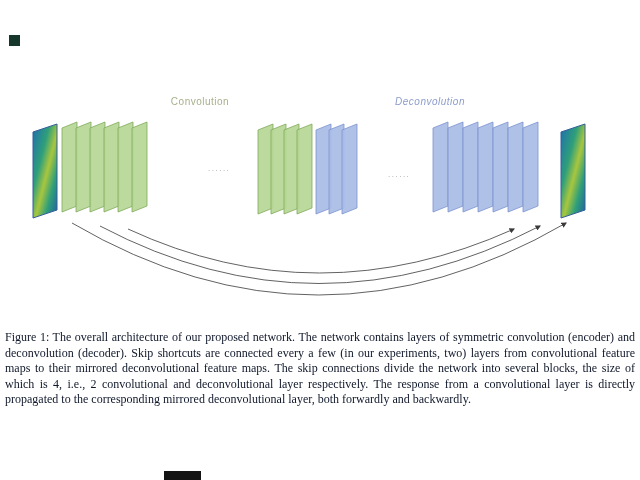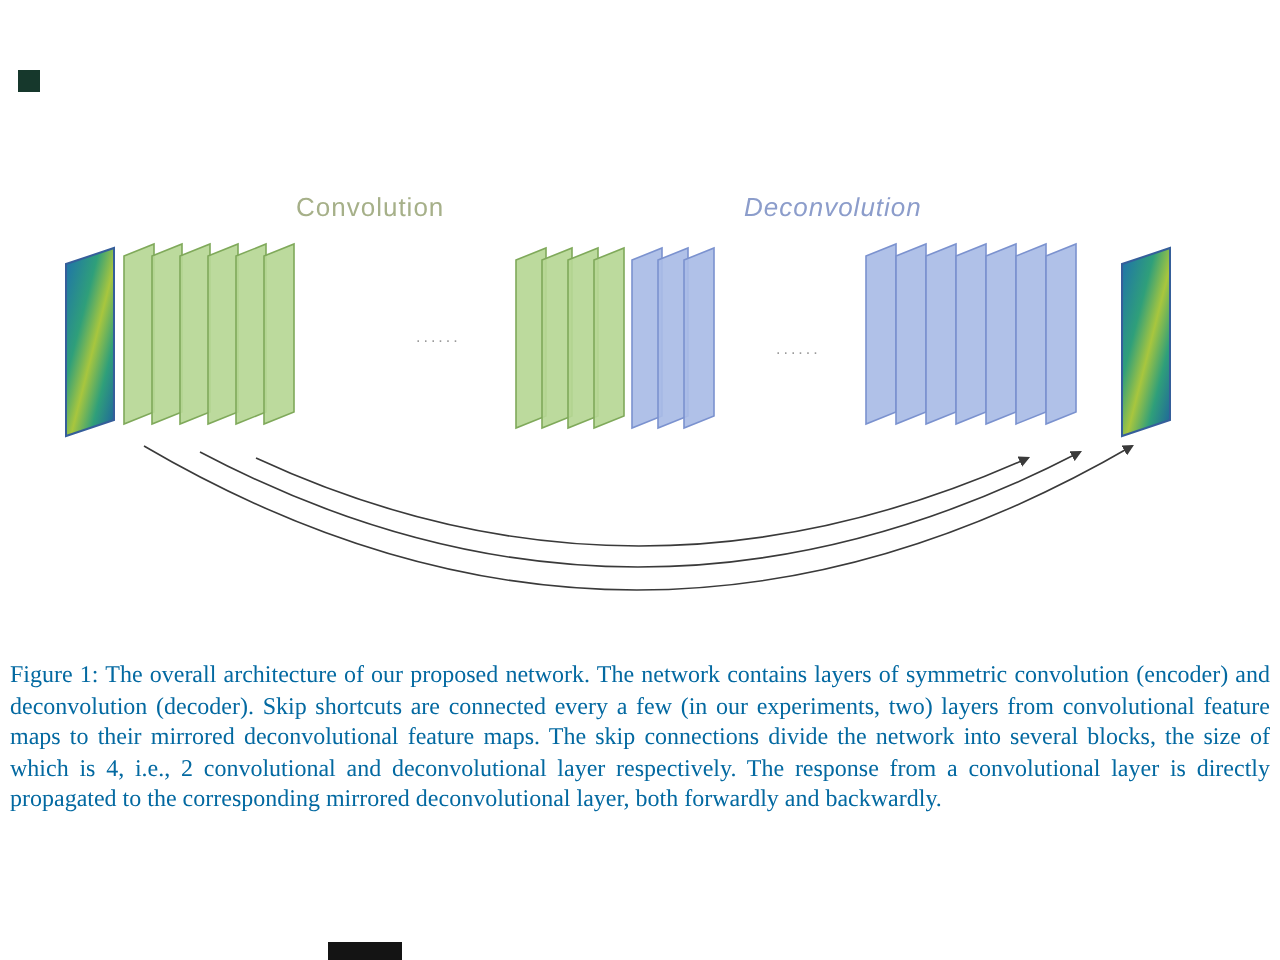--- a/index.html
+++ b/index.html
@@ -6,43 +6,43 @@
     body {
       width: 640px; height: 480px;
       background: #ffffff;
       position: relative;
       overflow: hidden;
       font-family: "Liberation Serif", serif;
     }
     .block-label {
       position: absolute;
       font-family: "Liberation Sans", sans-serif;
-      font-size: 13px;
+      font-size: 10px;
       letter-spacing: 0.5px;
-      text-align: left;
+      text-align: center;
     }
     #conv-label   { left: 148px; top: 96px; width: 104px; }
     #deconv-label { left: 372px; top: 96px; width: 116px; }
     .dots {
       position: absolute;
       font-family: "Liberation Sans", sans-serif;
       font-size: 8px;
       color: #9a9a9a;
       letter-spacing: 1.5px;
     }
     #dots-left  { left: 208px; top: 164px; }
     #dots-right { left: 388px; top: 170px; }
     #diagram-svg { position: absolute; left: 0; top: 95px; }
     #caption {
       position: absolute;
       left: 5px; top: 330px; width: 630px;
       font-size: 12px;
       line-height: 1.3;
       text-align: justify;
-      color: #0369a1;
+      color: #0f172a;
     }
     #corner-artifact {
       position: absolute; left: 9px; top: 35px;
       width: 11px; height: 11px;
       background: #16382c;
     }
     #bottom-artifact {
       position: absolute; left: 164px; top: 471px;
       width: 37px; height: 9px;
       background: #141414;

